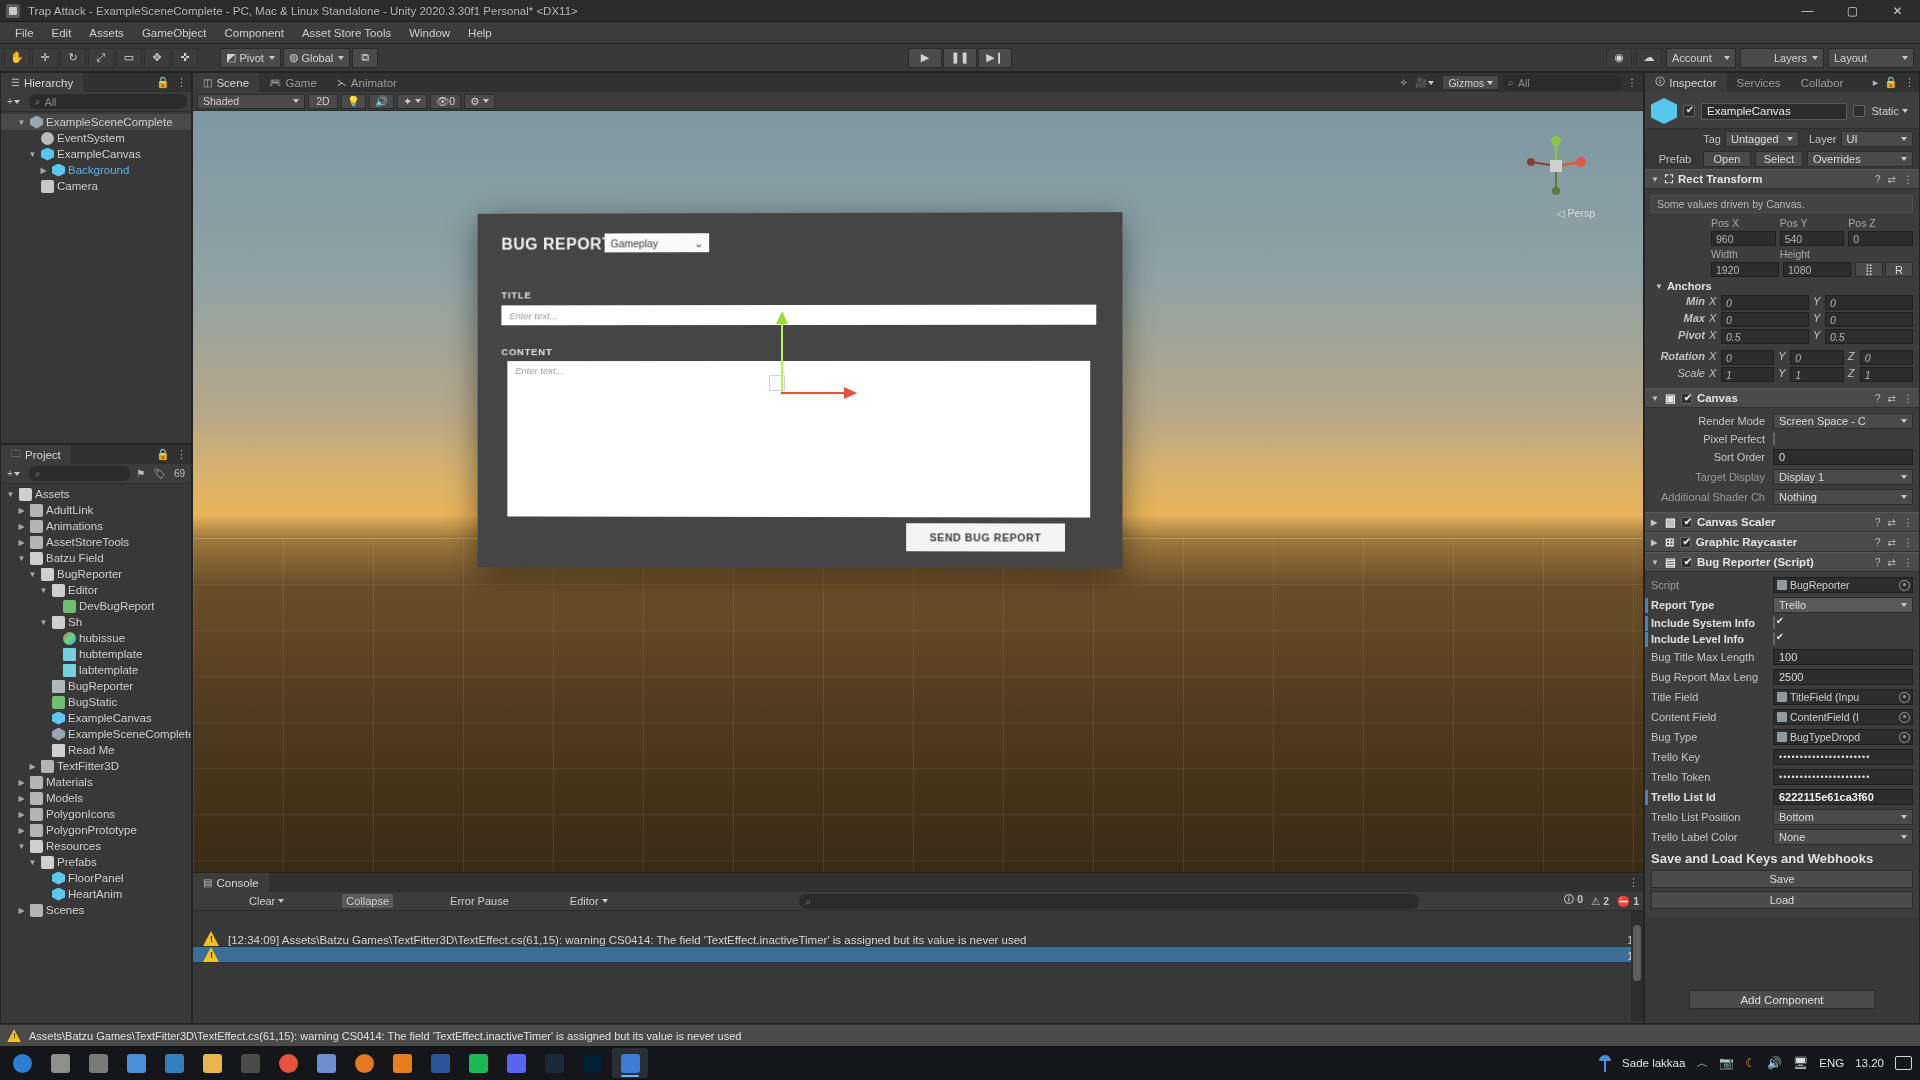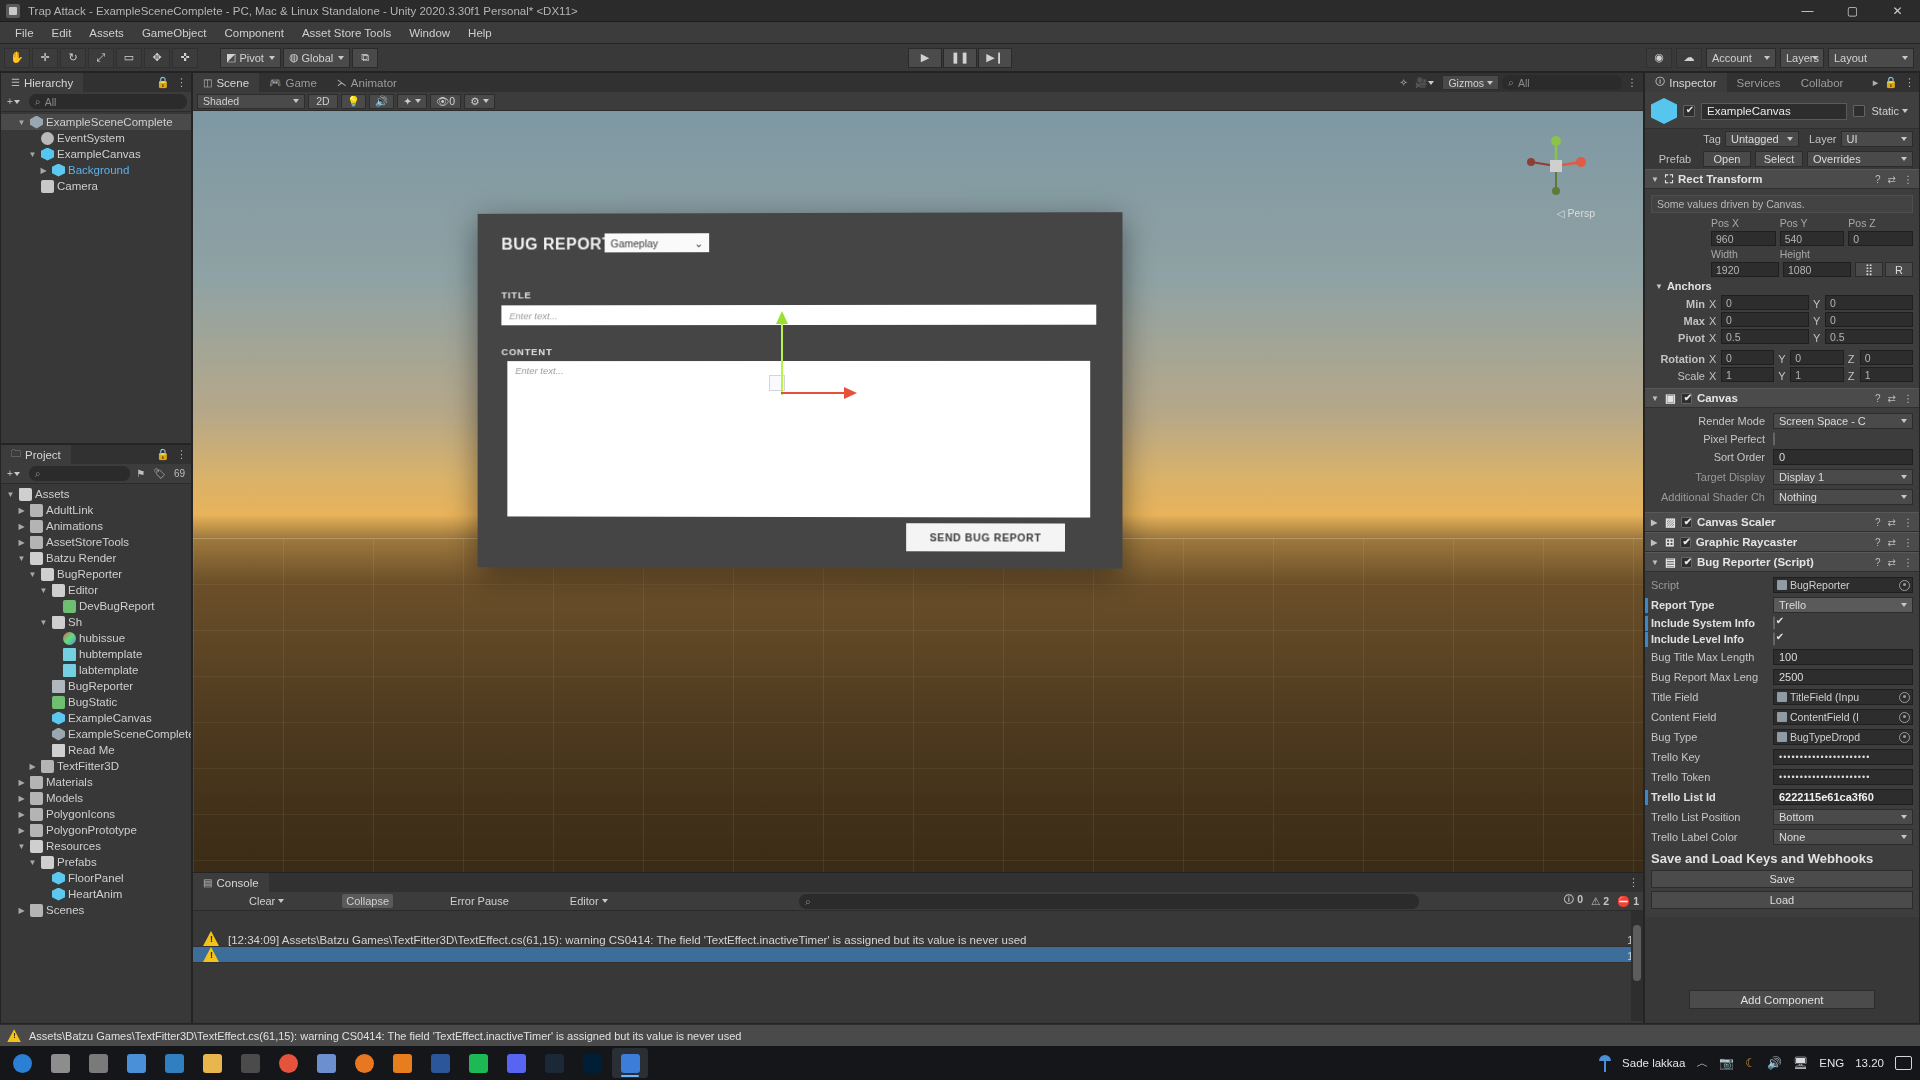--- a/index.html
+++ b/index.html
@@ -291,21 +291,21 @@
     margin: 3px 6px; background: #434343; border: 1px solid #4f4f4f; color: #b8b8b8;
     font-size: 10.5px; padding: 2px 5px;
   }
   .grid3 { display: flex; gap: 4px; padding: 1px 6px 1px 66px; font-size: 10.5px; }
   .grid3 > div { flex: 1; }
   .gridhdr { color: #a8a8a8; }
   .numfield {
     background: #2d2d2d; border: 1px solid #1f1f1f; height: 15px; color: #b4b4b4;
     font-size: 10.5px; display: flex; align-items: center; padding: 0 4px;
   }
-  .axrow { display: flex; align-items: flex-end; gap: 4px; padding: 1px 6px; font-size: 11px; }
+  .axrow { display: flex; align-items: flex-start; gap: 4px; padding: 1px 6px; font-size: 11px; font-style: italic; }
   .axrow .nm { width: 54px; text-align: right; color: #c2c2c2; }
   .axrow .ax { color: #c2c2c2; width: 8px; }
   .axrow .numfield { flex: 1; }
   .prow { display: flex; align-items: center; padding: 2px 6px; font-size: 11px; gap: 4px; }
   .prow .pl { width: 118px; color: #c6c6c6; white-space: nowrap; overflow: hidden; }
   .prow .pl.bold { font-weight: bold; color: #e0e0e0; }
   .prow .pl.dim { color: #9a9a9a; }
   .prow .pv { flex: 1; }
   .objfield {
     background: #2d2d2d; border: 1px solid #1f1f1f; height: 16px; color: #d0d0d0;
@@ -424,21 +424,21 @@
       <div class="tbtn">▶</div>
       <div class="tbtn">❚❚</div>
       <div class="tbtn">▶❙</div>
     </div>
     <div class="tool-right">
       <div class="tbtn flat">◉</div>
       <div class="tbtn flat">☁</div>
       <div class="tbtn dd" style="width:70px;justify-content:flex-start">
         <span>Account</span>
       </div>
-      <div class="tbtn dd" style="width:44px;justify-content:flex-start">
+      <div class="tbtn dd" style="width:84px;justify-content:flex-end">
         <span>Layers</span>
       </div>
       <div class="tbtn dd" style="width:86px;justify-content:flex-start">
         <span>Layout</span>
       </div>
     </div>
   </div>
 
   <div class="panel" id="hierarchy">
     <div class="panel-tabs">
@@ -525,21 +525,21 @@
           <span>Animations</span>
         </div>
         <div class="trow" style="padding-left: 15px;">
           <span class="arrow">▶</span>
           <span class="ico ico-folder"></span>
           <span>AssetStoreTools</span>
         </div>
         <div class="trow" style="padding-left: 15px;">
           <span class="arrow">▼</span>
           <span class="ico ico-folder open"></span>
-          <span>Batzu Render</span>
+          <span>Batzu Field</span>
         </div>
         <div class="trow" style="padding-left: 26px;">
           <span class="arrow">▼</span>
           <span class="ico ico-folder open"></span>
           <span>BugReporter</span>
         </div>
         <div class="trow" style="padding-left: 37px;">
           <span class="arrow">▼</span>
           <span class="ico ico-folder open"></span>
           <span>Editor</span>

